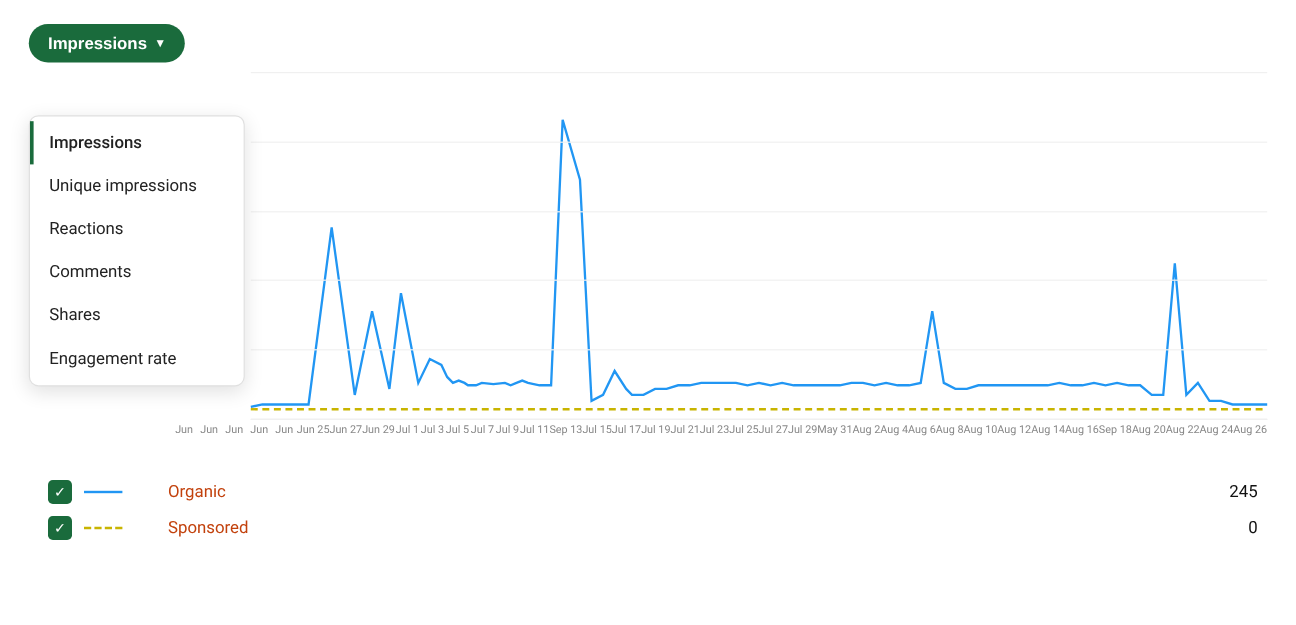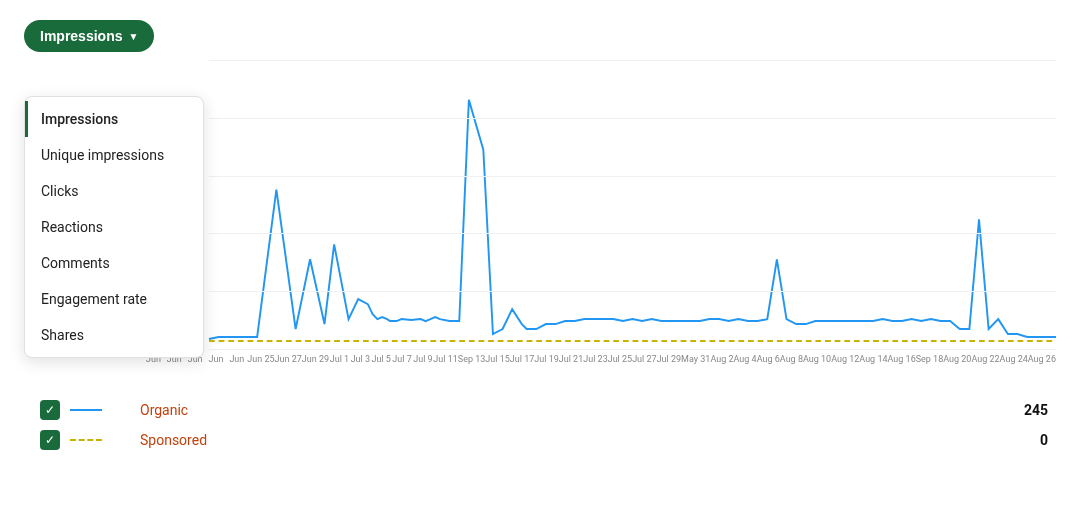--- a/index.html
+++ b/index.html
@@ -121,46 +121,45 @@
       height: 2px;
       background: #2196f3;
     }
     .legend-line-dashed {
       width: 32px;
       height: 2px;
       background: transparent;
       border-top: 2px dashed #c8b400;
     }
     .legend-label { flex: 1; color: #c2410c; margin-left: 28px; }
-    .legend-value { font-weight: 700; color: #111; font-size: 14px; margin-right: 8px; }
+    .legend-value { font-weight: 400; color: #111; font-size: 14px; margin-right: 8px; }
 
     svg.chart-svg {
       width: 100%;
       height: 100%;
       overflow: visible;
     }
   </style>
 </head>
 <body>
 
 <div class="page">
 
   <button class="metrics-btn">
     <span>Impressions</span>
     <span class="chevron">▼</span>
   </button>
 
   <div class="dropdown-menu">
     <div class="dropdown-item active">Impressions</div>
     <div class="dropdown-item">Unique impressions</div>
-    <div class="dropdown-item">Clicks</div>
     <div class="dropdown-item">Reactions</div>
     <div class="dropdown-item">Comments</div>
+    <div class="dropdown-item">Shares</div>
     <div class="dropdown-item">Engagement rate</div>
-    <div class="dropdown-item">Shares</div>
   </div>
 
   <div class="chart-area">
     <div class="chart-container">
       <div class="chart-grid-lines">
         <div class="grid-line" style="top:0%"></div>
         <div class="grid-line" style="top:20%"></div>
         <div class="grid-line" style="top:40%"></div>
         <div class="grid-line" style="top:60%"></div>
         <div class="grid-line" style="top:80%"></div>

